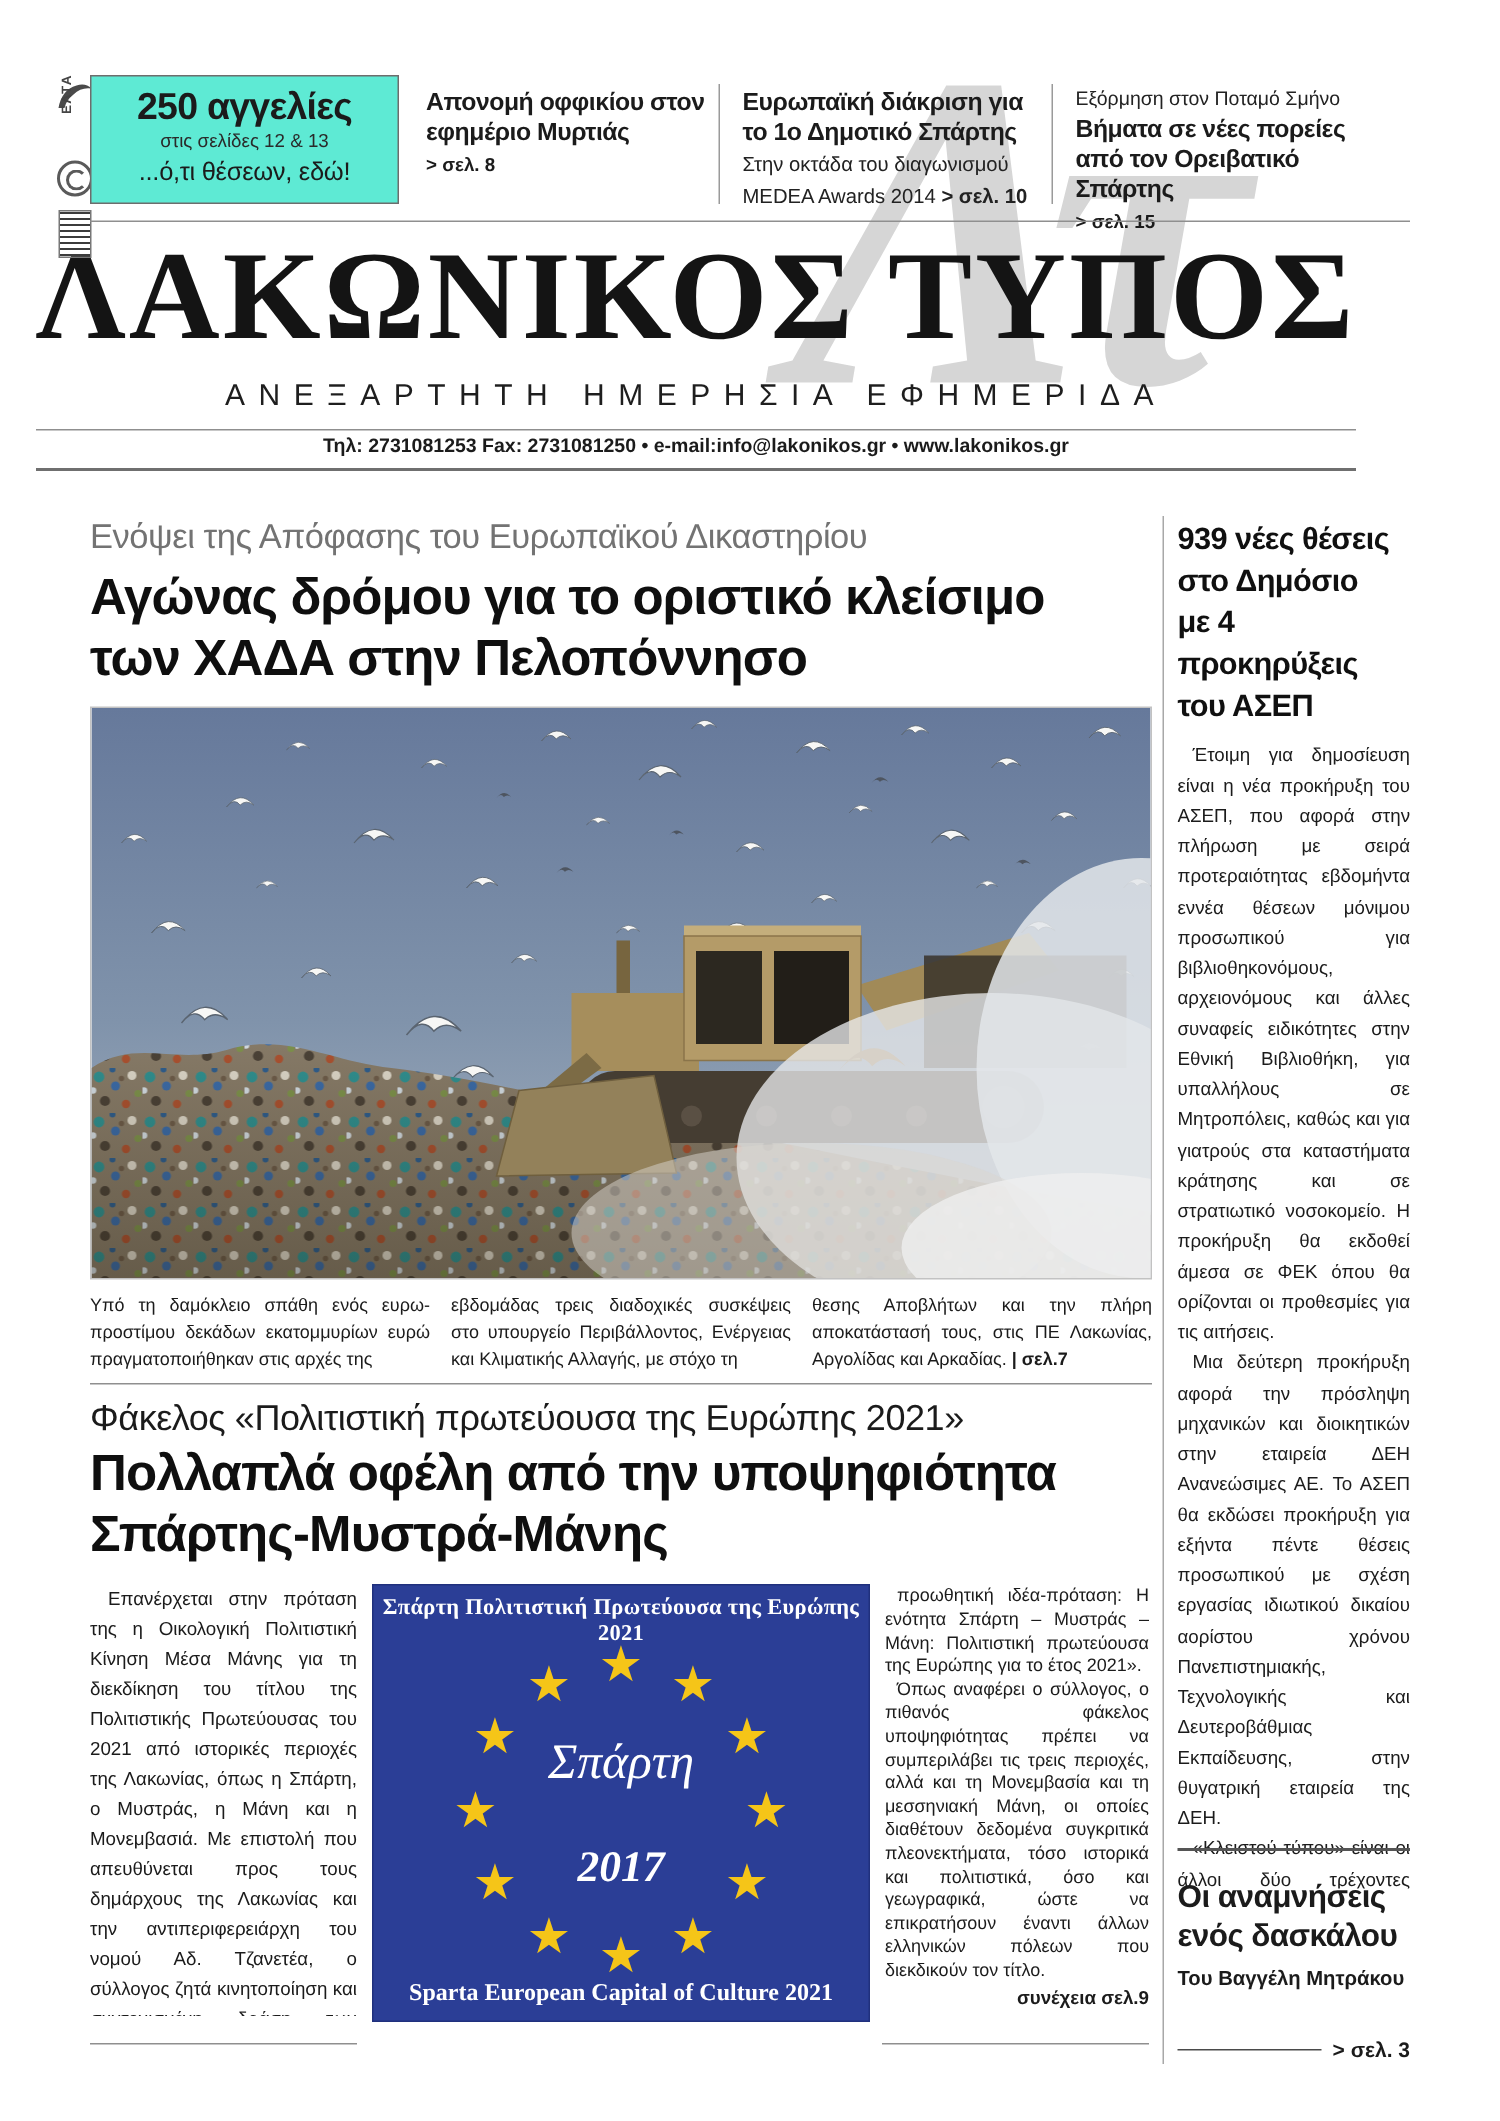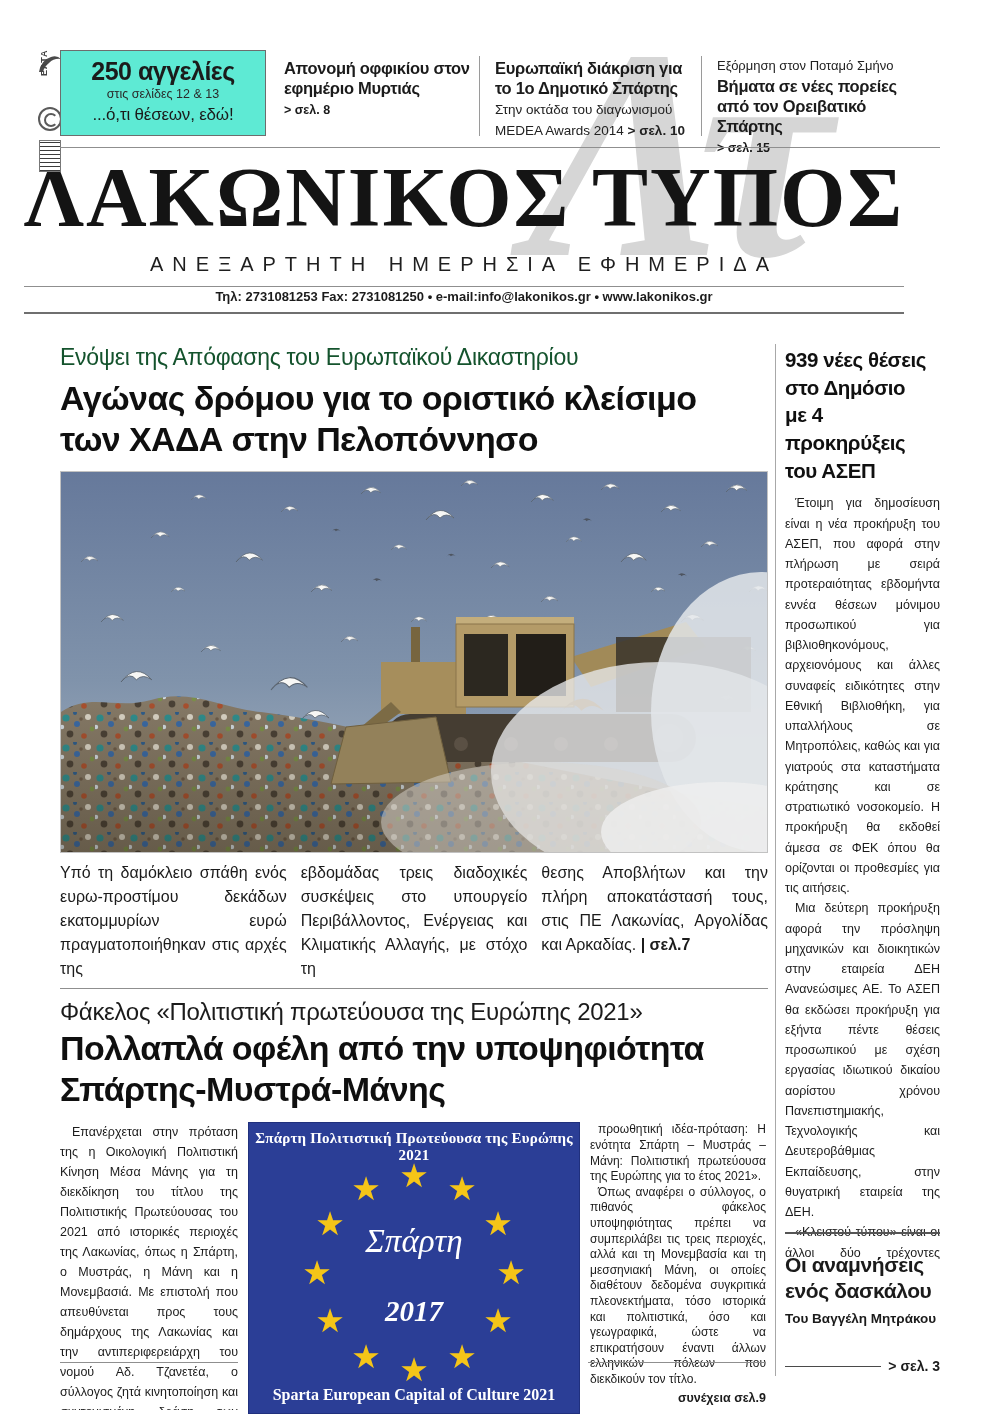--- a/index.html
+++ b/index.html
@@ -44,25 +44,25 @@
   
   .masthead{position:absolute;left:0;top:156px;width:928px;text-align:center;z-index:1;}
   .mh-title{font-family:"Liberation Serif","DejaVu Serif",serif;font-weight:bold;font-size:84px;line-height:1;
             letter-spacing:2px;white-space:nowrap;color:#141414;}
   .mh-sub{font-size:20px;letter-spacing:9px;margin-top:13px;color:#1e1e1e;}
   .mh-date{font-size:13px;font-weight:bold;margin-top:13px;}
   .mh-contact{font-size:13px;font-weight:bold;margin-top:2px;}
 
   
   .leadwrap{position:absolute;left:60px;top:344px;width:708px;z-index:1;}
-  .kicker{font-size:23px;letter-spacing:-0.3px;line-height:1.2;color:#14532d;}
+  .kicker{font-size:23px;letter-spacing:-0.3px;line-height:1.2;color:#737373;}
   .headline{font-size:34px;font-weight:bold;line-height:1.22;letter-spacing:-0.6px;margin-top:6px;white-space:nowrap;color:#0f0f0f;}
   .photo{display:block;margin-top:10px;border:1px solid #c2c2c2;}
   .caption-row{display:flex;gap:14px;margin-top:8px;}
-  .cap{flex:1;font-size:16px;line-height:1.5;text-align:justify;}
+  .cap{flex:1;font-size:12px;line-height:1.5;text-align:justify;}
   .cap b{font-weight:bold;}
   .caprule{margin-top:7px;height:1px;background:#8f8f8f;}
   .kicker2{font-size:24px;letter-spacing:-0.3px;margin-top:9px;}
   .headline2{font-size:34px;font-weight:bold;line-height:1.22;letter-spacing:-0.6px;margin-top:2px;white-space:nowrap;color:#0f0f0f;}
   .bottomsec{display:flex;margin-top:12px;}
   .bcol-left{width:178px;font-size:12.5px;line-height:1.6;text-align:justify;text-indent:12px;height:288px;overflow:hidden;}
   .bcol-right{width:176px;font-size:12px;line-height:1.3;text-align:justify;height:288px;overflow:hidden;}
   .bcol-right p{margin:0;text-indent:8px;}
   .cont{font-weight:bold;text-align:right;margin-top:2px;font-size:12.5px;}
 

